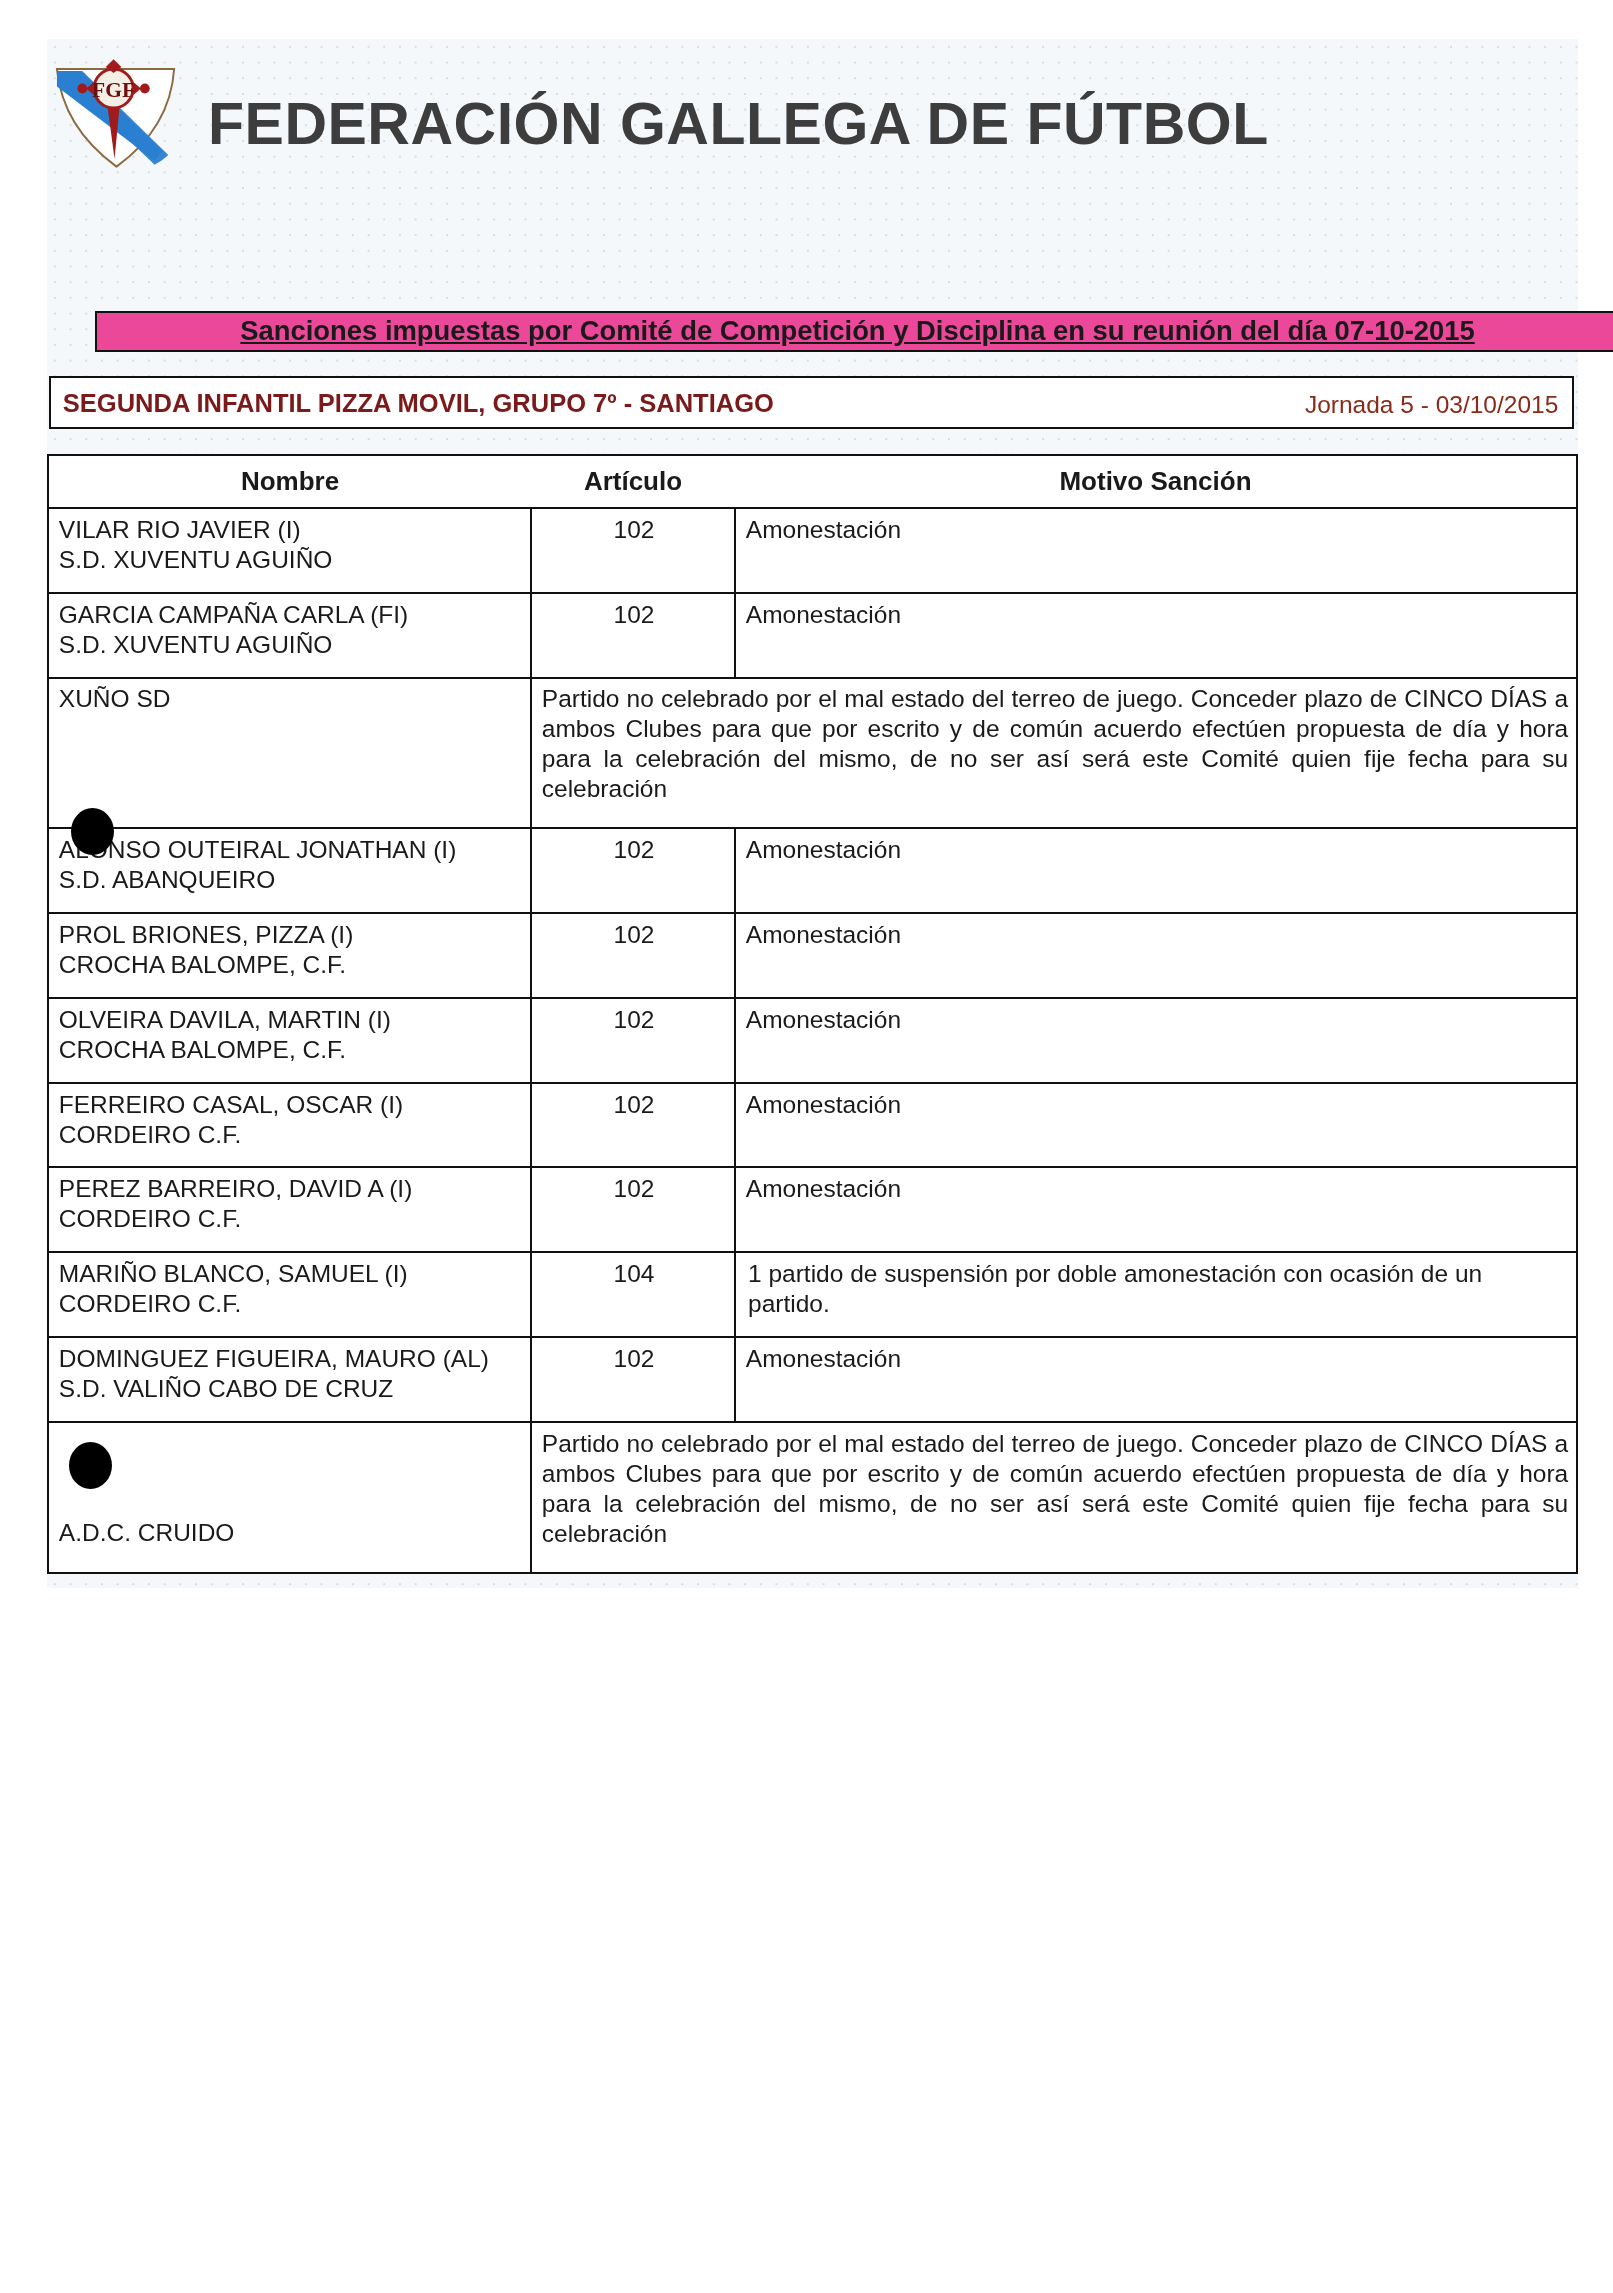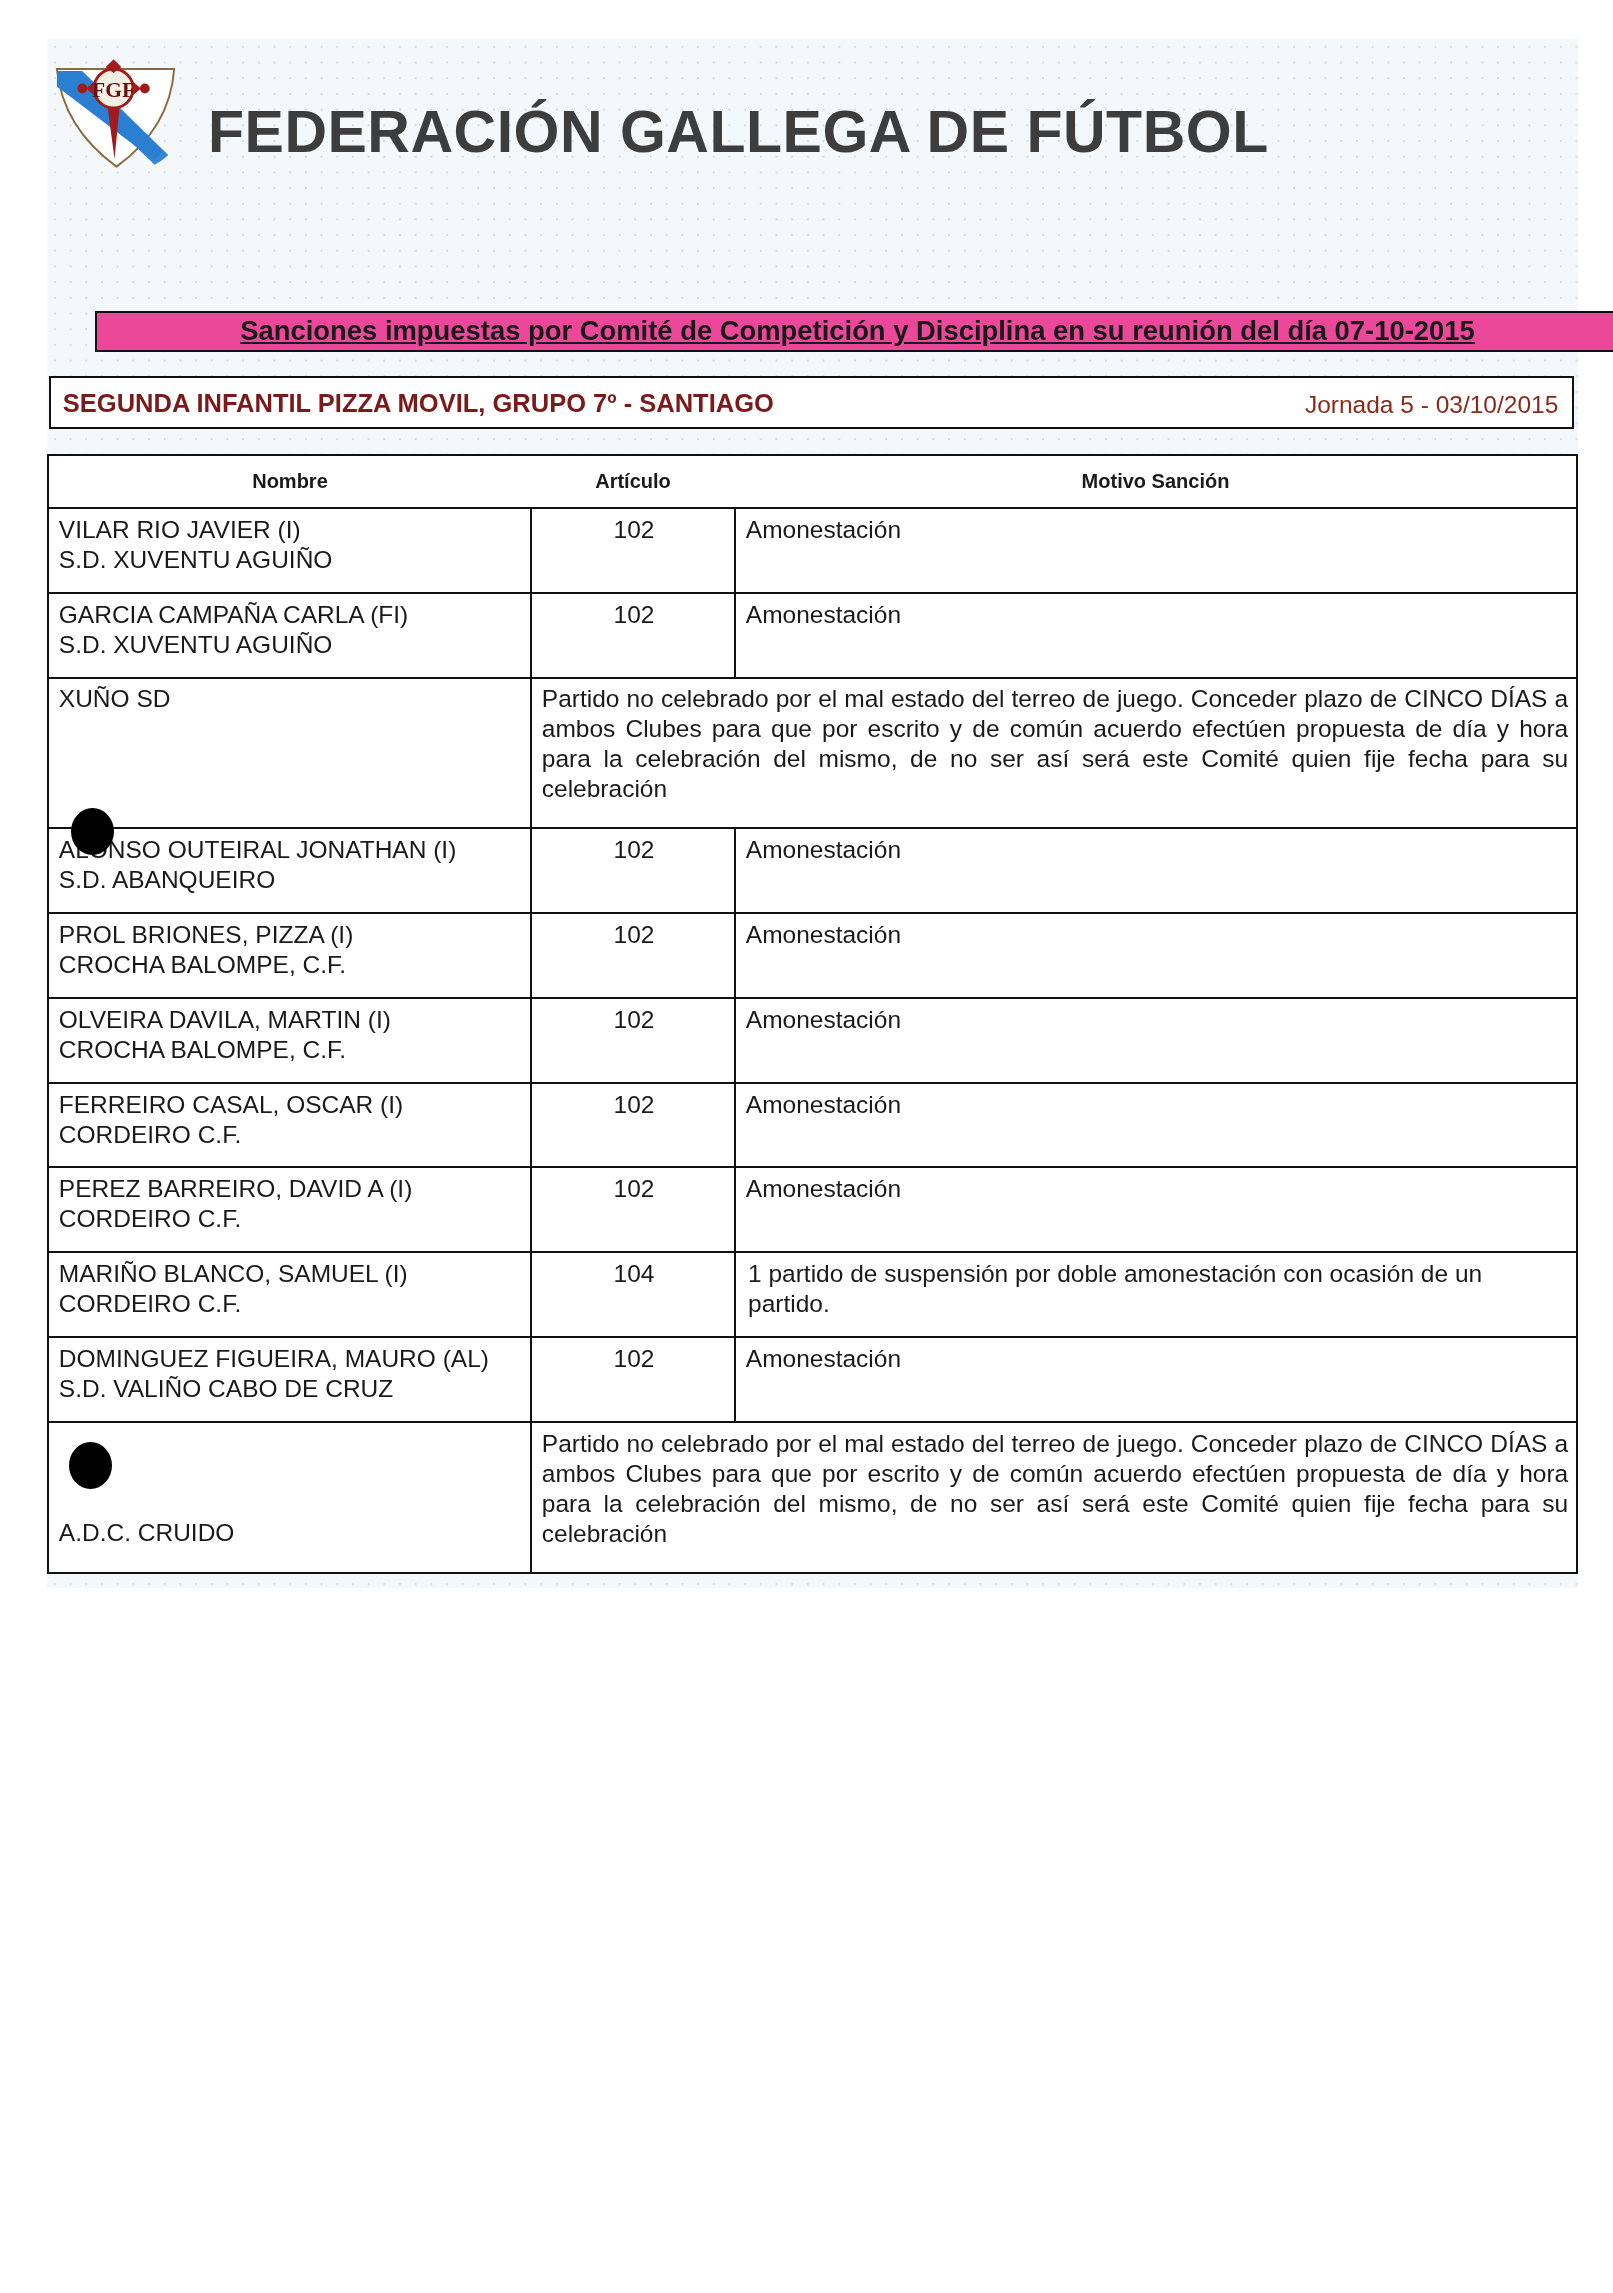--- a/index.html
+++ b/index.html
@@ -9,21 +9,21 @@
   }
   .tinted {
     position:absolute; left:47px; top:39px; width:1531px; height:1549px;
     background-color:#f4f8fb;
     background-image: radial-gradient(#d4dde6 1px, transparent 1.2px);
     background-size:15.7px 15.7px;
   }
   .logo { position:absolute; left:53px; top:49px; width:127px; height:122px; }
   .org-title {
     position:absolute; left:208px; top:90px; font-size:59px; font-weight:bold;
-    color:#3d3d3d; letter-spacing:0.5px; white-space:nowrap;margin-top:8px;
+    color:#3d3d3d; letter-spacing:0.5px; white-space:nowrap;
   }
   .title-box {
     position:absolute; left:49px; top:311px; width:1521px; height:37px;
     border:2.9px solid #111; background:#ec4899; box-sizing:content-box;margin-left:46px;
   }
   .title-text {
     position:absolute; left:0; right:0; top:2px; text-align:center;
     font-size:27.4px; font-weight:bold; text-decoration:underline; color:#1a1a1a;
   }
   .league-box {
@@ -34,21 +34,21 @@
     position:absolute; left:11.8px; top:10.8px; font-size:25.5px; font-weight:bold; color:#7a1a1a;
   }
   .jornada {
     position:absolute; right:13.7px; top:12.7px; font-size:24.5px; font-weight:normal; color:#8a2a1a;
   }
   table.sanc {
     position:absolute; left:47px; top:454px; width:1529px;
     border-collapse:collapse; background:#fff; table-layout:fixed;
   }
   table.sanc th {
-    font-size:20px; font-weight:bold; height:51px; border-top:2.9px solid #111;
+    font-size:26px; font-weight:bold; height:51px; border-top:2.9px solid #111;
     border-bottom:2.9px solid #111; padding:0; text-align:center; vertical-align:middle;
   }
   table.sanc th.c1 { border-left:2.9px solid #111; }
   table.sanc th.c3 { border-right:2.9px solid #111; }
   table.sanc td {
     font-size:24.5px; line-height:30px; vertical-align:top;
     border-bottom:2.9px solid #111; padding:5.9px 7.8px 5.9px 9.8px;
   }
   td.col-name { border-left:2.9px solid #111; border-right:2px solid #111; }
   td.col-art { text-align:center; border-right:2px solid #111; }

